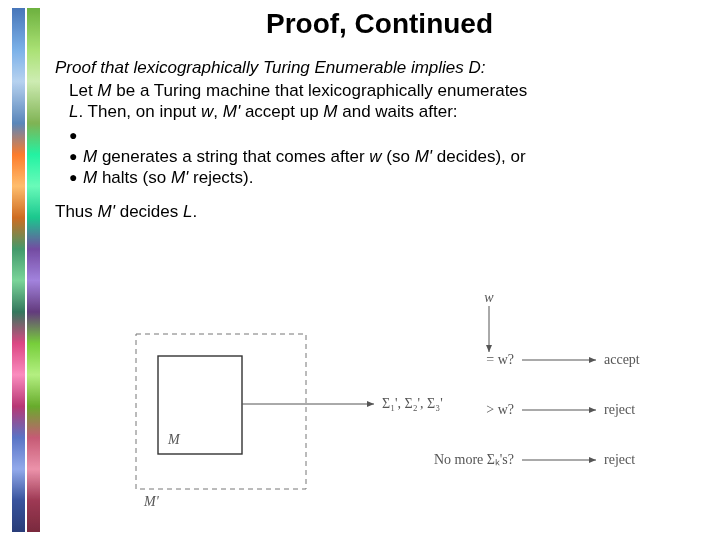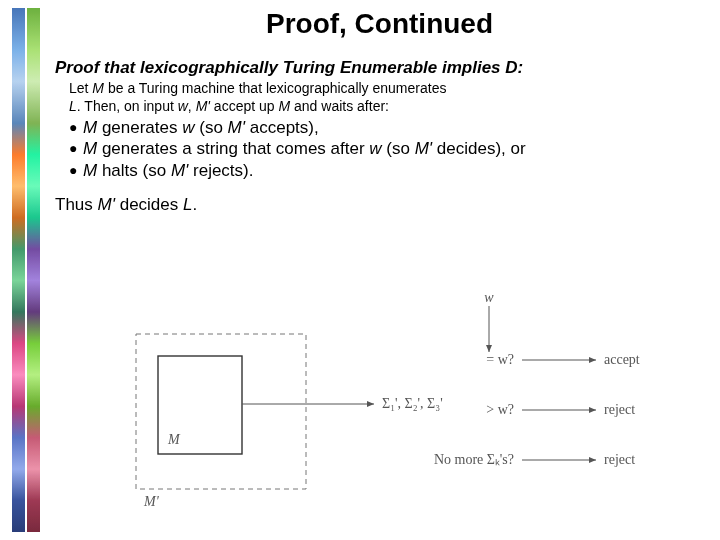--- a/index.html
+++ b/index.html
@@ -58,26 +58,26 @@
   .title {
     font-size: 28px;
     font-weight: bold;
     text-align: center;
     margin-top: 8px;
     margin-bottom: 18px;
     margin-left: 80px;
   }
   .subtitle {
     font-size: 17px;
-    font-weight: bold;
+    font-weight: normal;
     font-style: italic;
     margin-bottom: 2px;
   }
   .body-text {
-    font-size: 14px;
+    font-size: 17px;
     line-height: 1.25;
     margin-left: 0;
   }
   .indent {
     margin-left: 14px;
   }
   .bullets {
     margin-left: 14px;
     margin-top: 2px;
   }
@@ -140,21 +140,20 @@
       <span>Let </span><span class="it">M</span><span> be a Turing machine that lexicographically enumerates </span>
     </div>
 
     <div class="body-text indent">
       <span class="it">L</span><span>.  Then, on input </span><span class="it">w</span><span>, </span><span class="it">M'</span><span> accept up </span><span class="it">M</span><span> and waits after:</span>
     </div>
 
     <div class="bullets">
       <div class="bullet-row">
         <span class="bullet-dot">●</span>
-        <span class="bullet-text"><span class="it">M</span><span> generates </span><span class="it">w</span><span> (so </span><span class="it">M'</span><span> accepts),</span></span>
       </div>
       <div class="bullet-row">
         <span class="bullet-dot">●</span>
         <span class="bullet-text"><span class="it">M</span><span> generates a string that comes after </span><span class="it">w</span><span> (so </span><span class="it">M'</span><span> decides), or</span></span>
       </div>
       <div class="bullet-row">
         <span class="bullet-dot">●</span>
         <span class="bullet-text"><span class="it">M</span><span> halts (so </span><span class="it">M'</span><span> rejects).</span></span>
       </div>
     </div>

